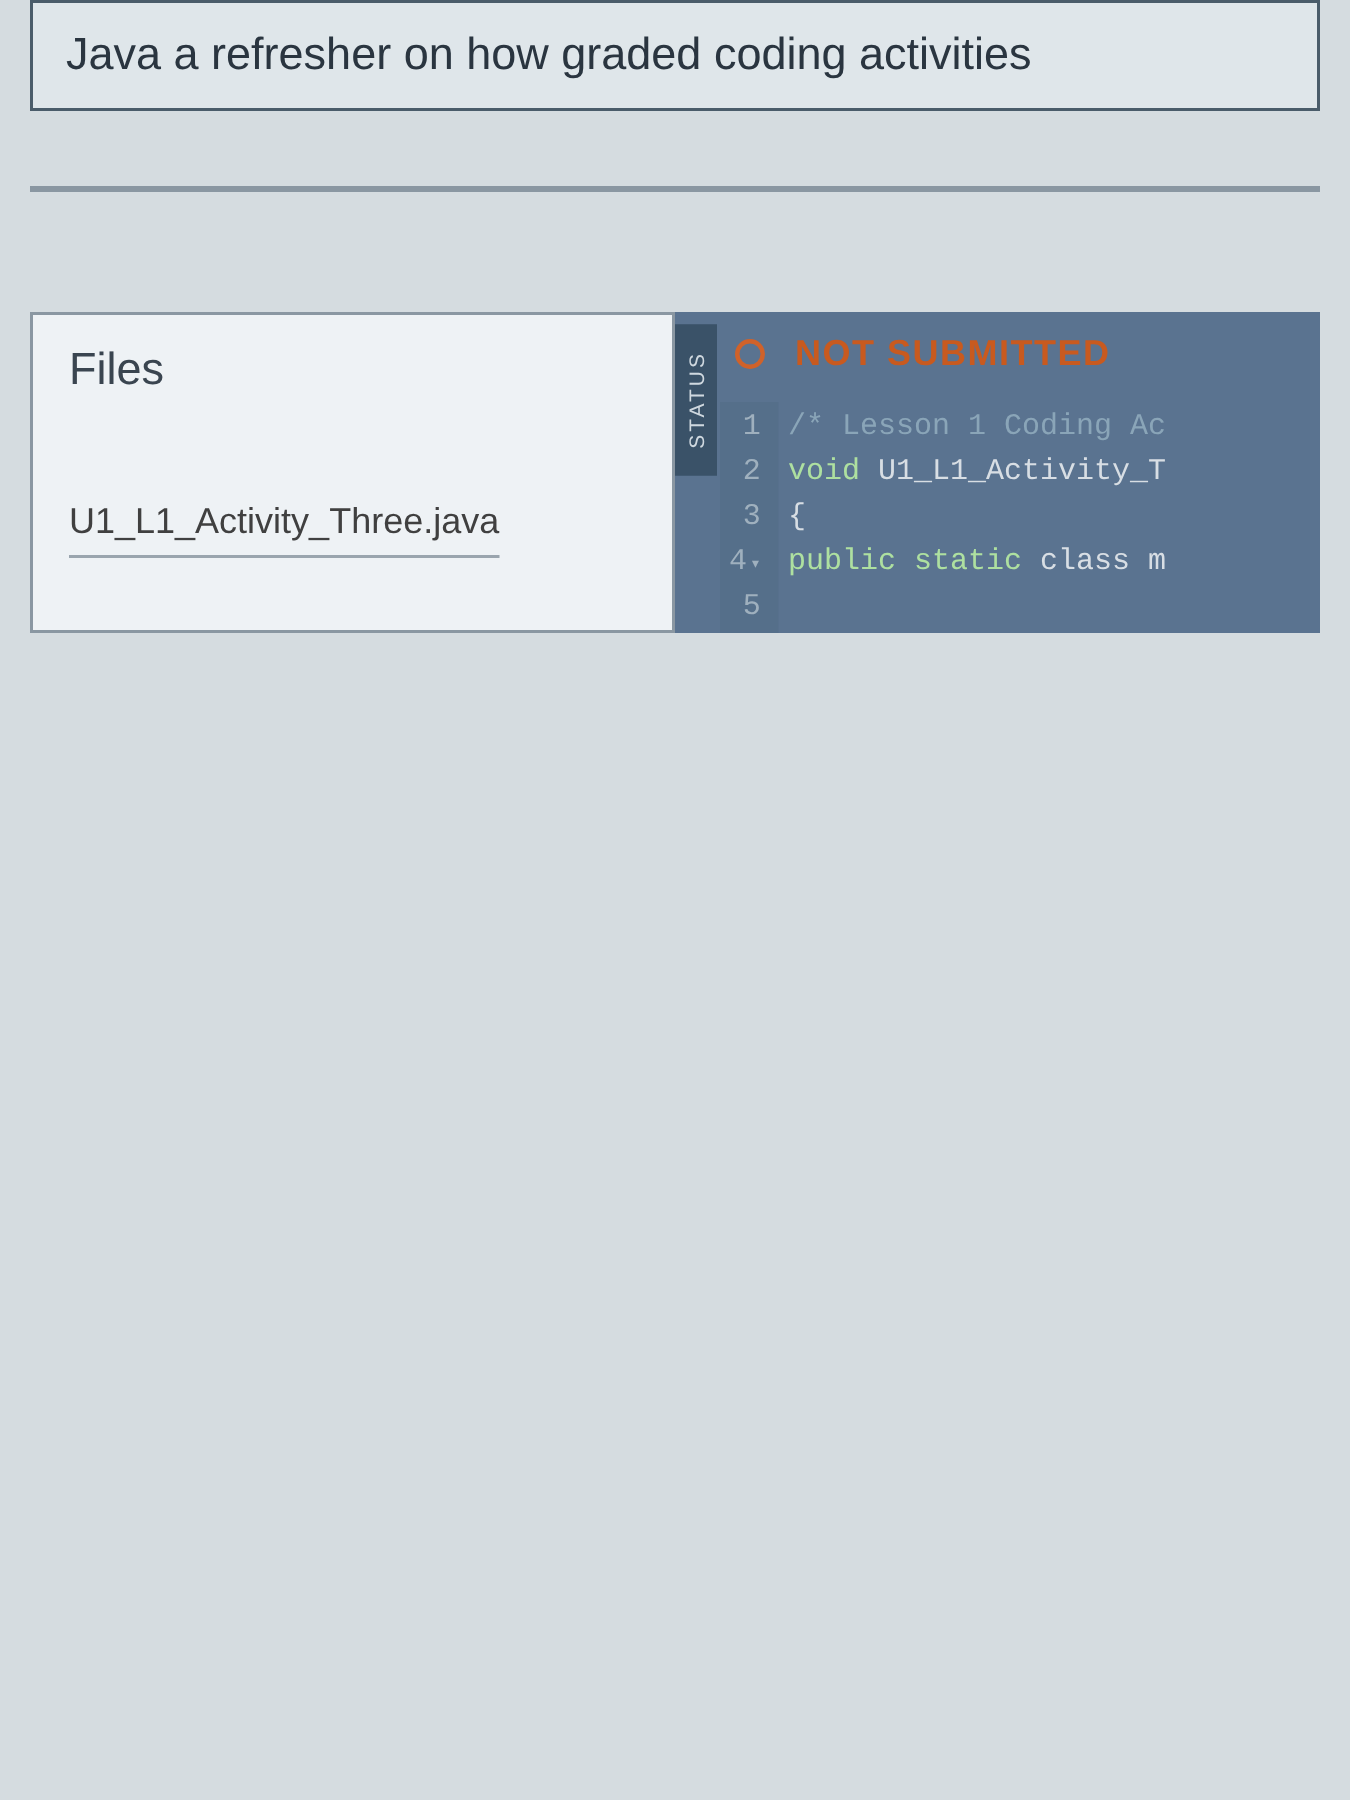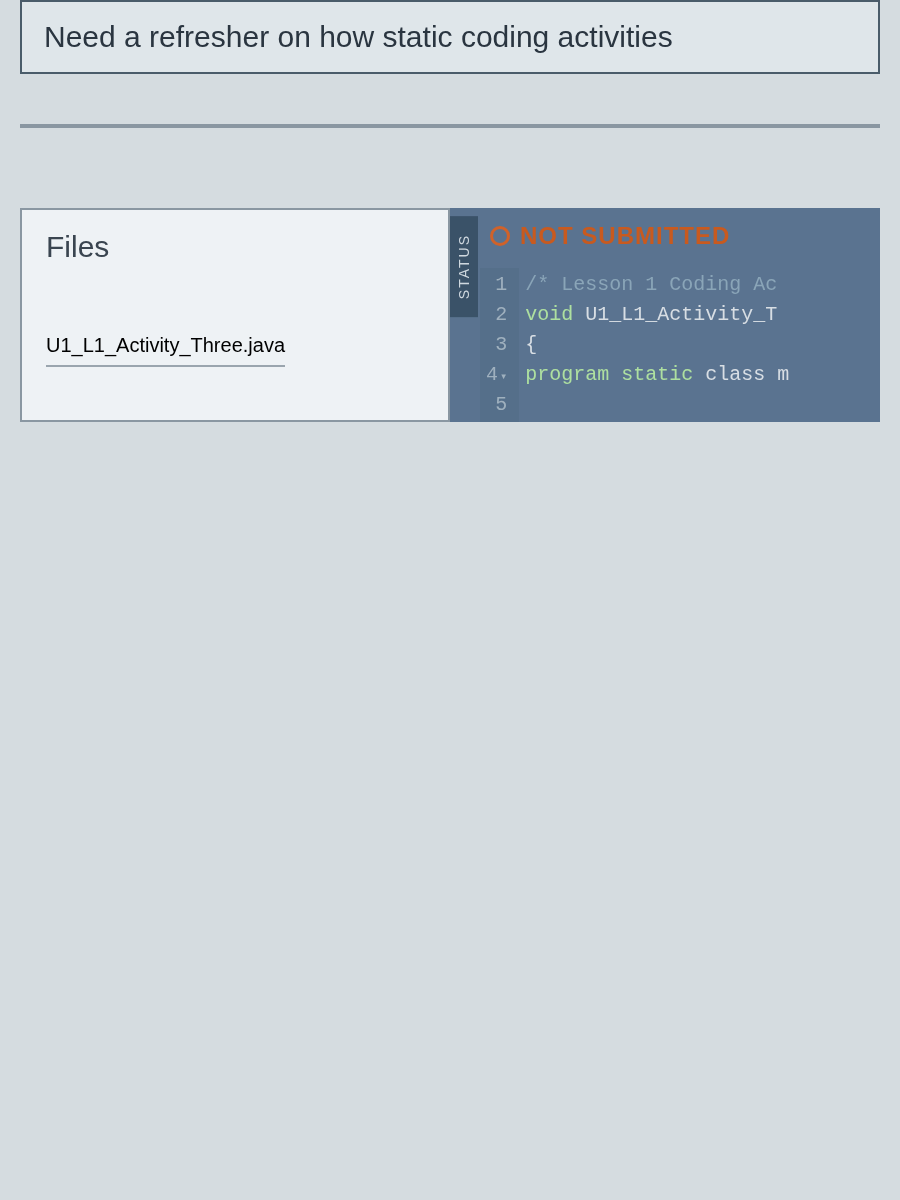--- a/index.html
+++ b/index.html
@@ -65,22 +65,22 @@
       background: #eef2f5;
       padding: 20px 24px;
     }
     .files-title {
       font-size: 30px;
       color: #3a4550;
       font-weight: 400;
       margin-bottom: 70px;
     }
     .file-item {
-      font-size: 20px;
-      color: #000000;
+      font-size: 24px;
+      color: #404040;
       padding-bottom: 8px;
       border-bottom: 2px solid #9aa5ae;
       display: inline-block;
     }
     .editor-panel {
       flex: 1;
       display: flex;
       background: #5a7390;
       position: relative;
     }
@@ -100,21 +100,21 @@
     .editor-main {
       flex: 1;
       display: flex;
       flex-direction: column;
       margin-left: 30px;
     }
     .status-row {
       padding: 14px 10px 18px 10px;
       display: flex;
       align-items: center;
-      gap: 10px;
+      gap: 20px;
     }
     .status-circle {
       width: 20px;
       height: 20px;
       border-radius: 50%;
       border: 3px solid #d0622a;
       background: transparent;
     }
     .status-text {
       color: #c85a1f;
@@ -148,21 +148,21 @@
       color: #d8dee4;
     }
     .tok-comment { color: #8aa5b8; }
     .tok-keyword { color: #aee0a0; }
     .tok-classname { color: #d8dee4; }
   </style>
 </head>
 <body>
 
 <div class="top-banner">
-  <span class="top-banner-text">Need a refresher on how static coding activities</span>
+  <span class="top-banner-text">Java a refresher on how graded coding activities</span>
 </div>
 
 <div class="instructions-card">
 </div>
 
 <div class="ide-row">
   <div class="files-panel">
     <div class="files-title">Files</div>
     <div class="file-item">U1_L1_Activity_Three.java</div>
   </div>
@@ -179,18 +179,18 @@
           <span class="gutter-line">2</span>
           <span class="gutter-line">3</span>
           <span class="gutter-line"><span>4</span><span class="fold-marker">▾</span></span>
           <span class="gutter-line">5</span>
         </div>
         <div class="code-lines">
           <div><span class="tok-comment">/* Lesson 1 Coding Ac</span></div>
           <div></div>
           <div><span class="tok-keyword">void</span><span class="tok-classname"> U1_L1_Activity_T</span></div>
           <div>{</div>
-          <div>  <span class="tok-keyword">program static</span><span> class m</span></div>
+          <div>  <span class="tok-keyword">public static</span><span> class m</span></div>
         </div>
       </div>
     </div>
   </div>
 </div>
 
 </body></html>

